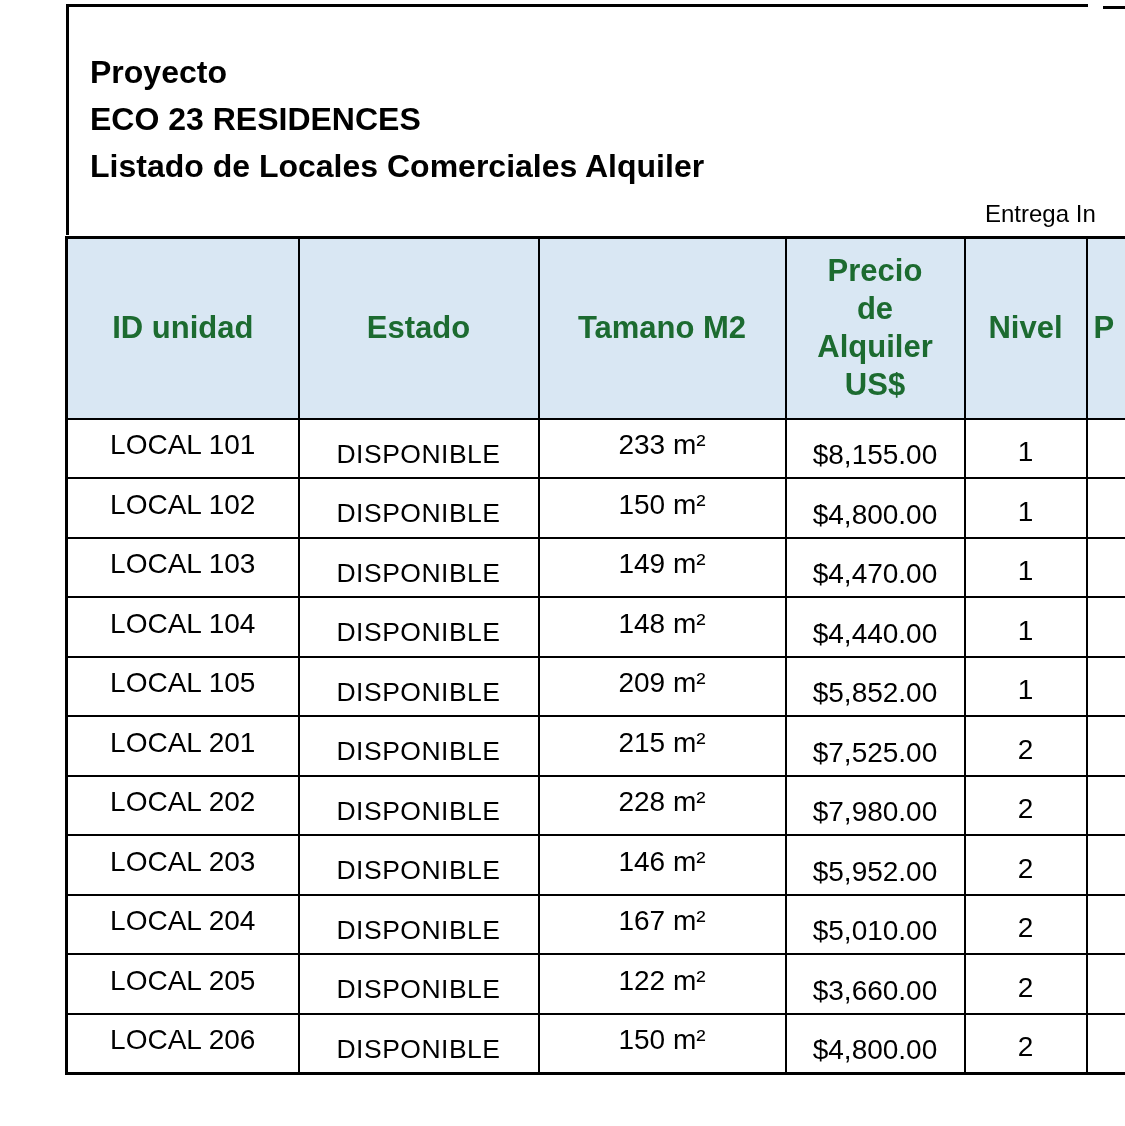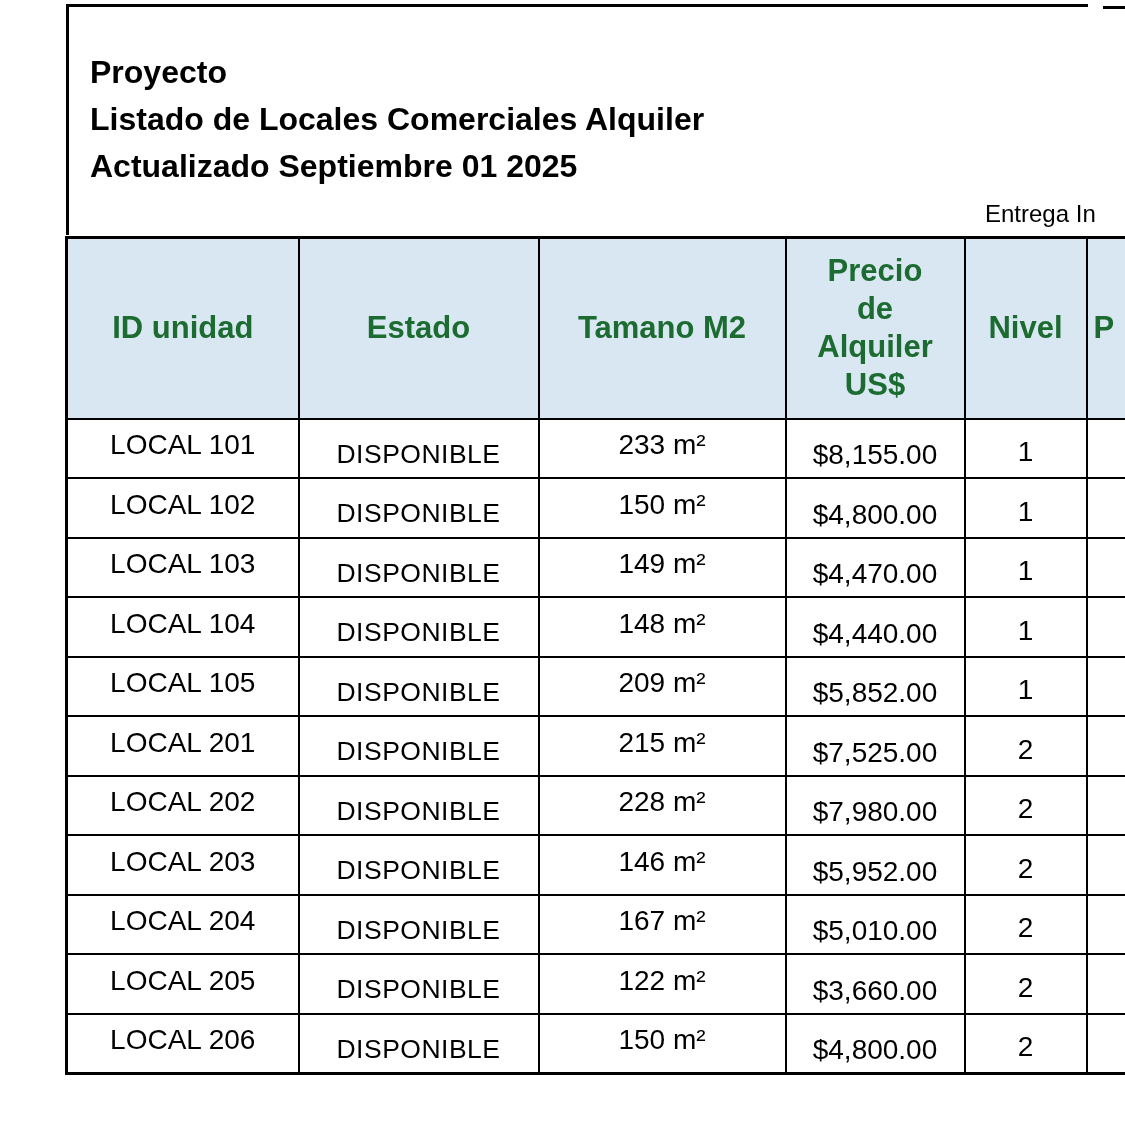--- a/index.html
+++ b/index.html
@@ -96,22 +96,22 @@
   .listing tbody td.col-nivel span  { top: 4px; }
 </style>
 </head>
 <body>
 
 <div class="top-seg"></div>
 
 <section class="title-block">
   <div class="title-lines">
     <div>Proyecto</div>
+    <div>ECO 23 RESIDENCES</div>
     <div>Listado de Locales Comerciales Alquiler</div>
-    <div>Actualizado Septiembre 01 2025</div>
   </div>
 </section>
 
 <div class="side-note">Entrega In</div>
 
 <table class="listing">
   <colgroup>
     <col style="width:232px">
     <col style="width:240px">
     <col style="width:247px">

